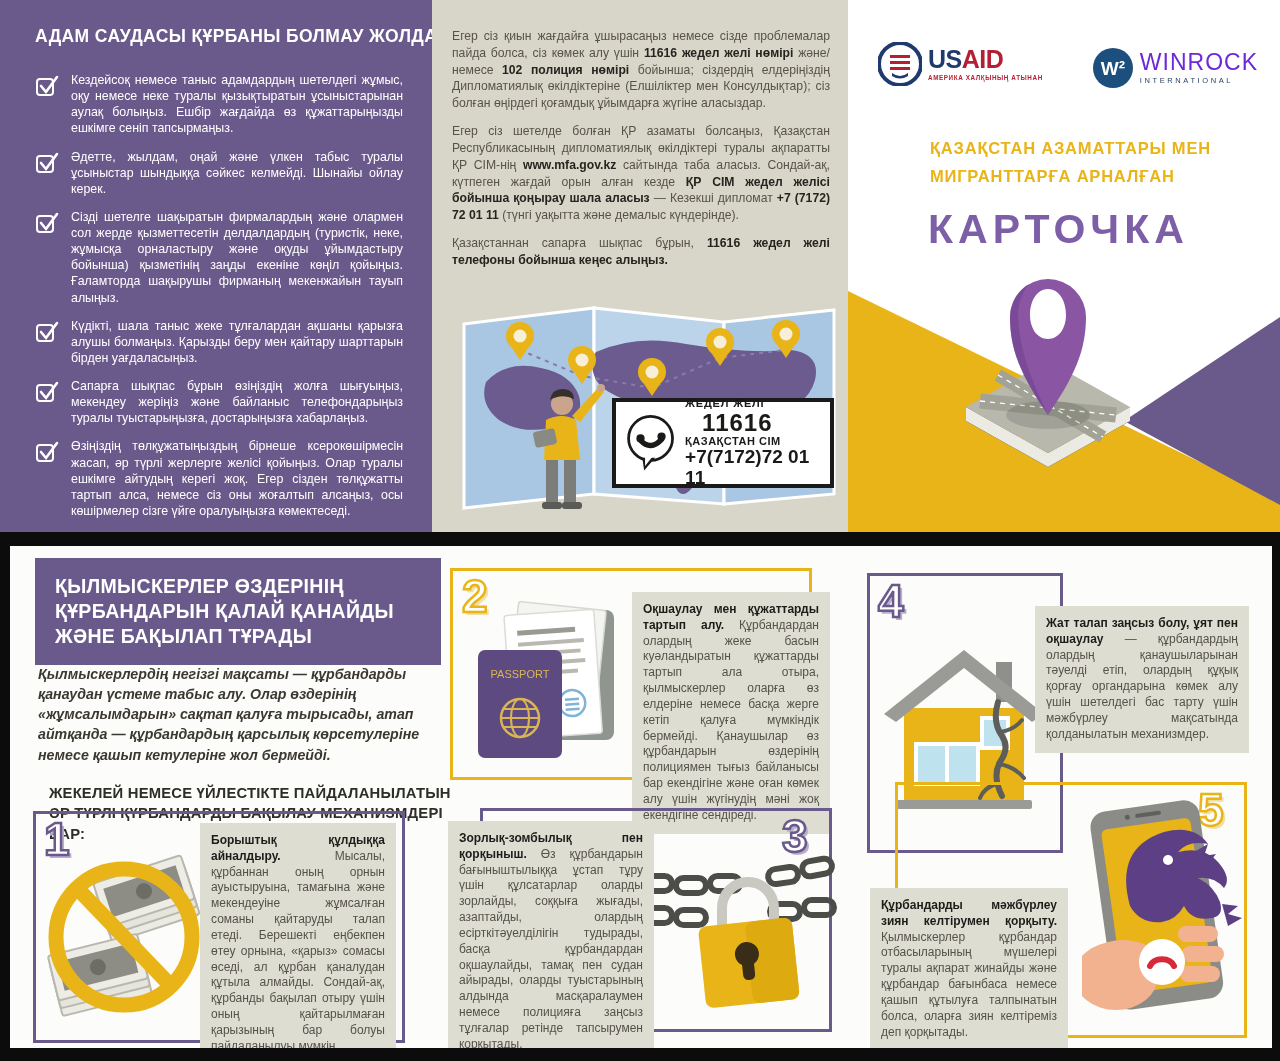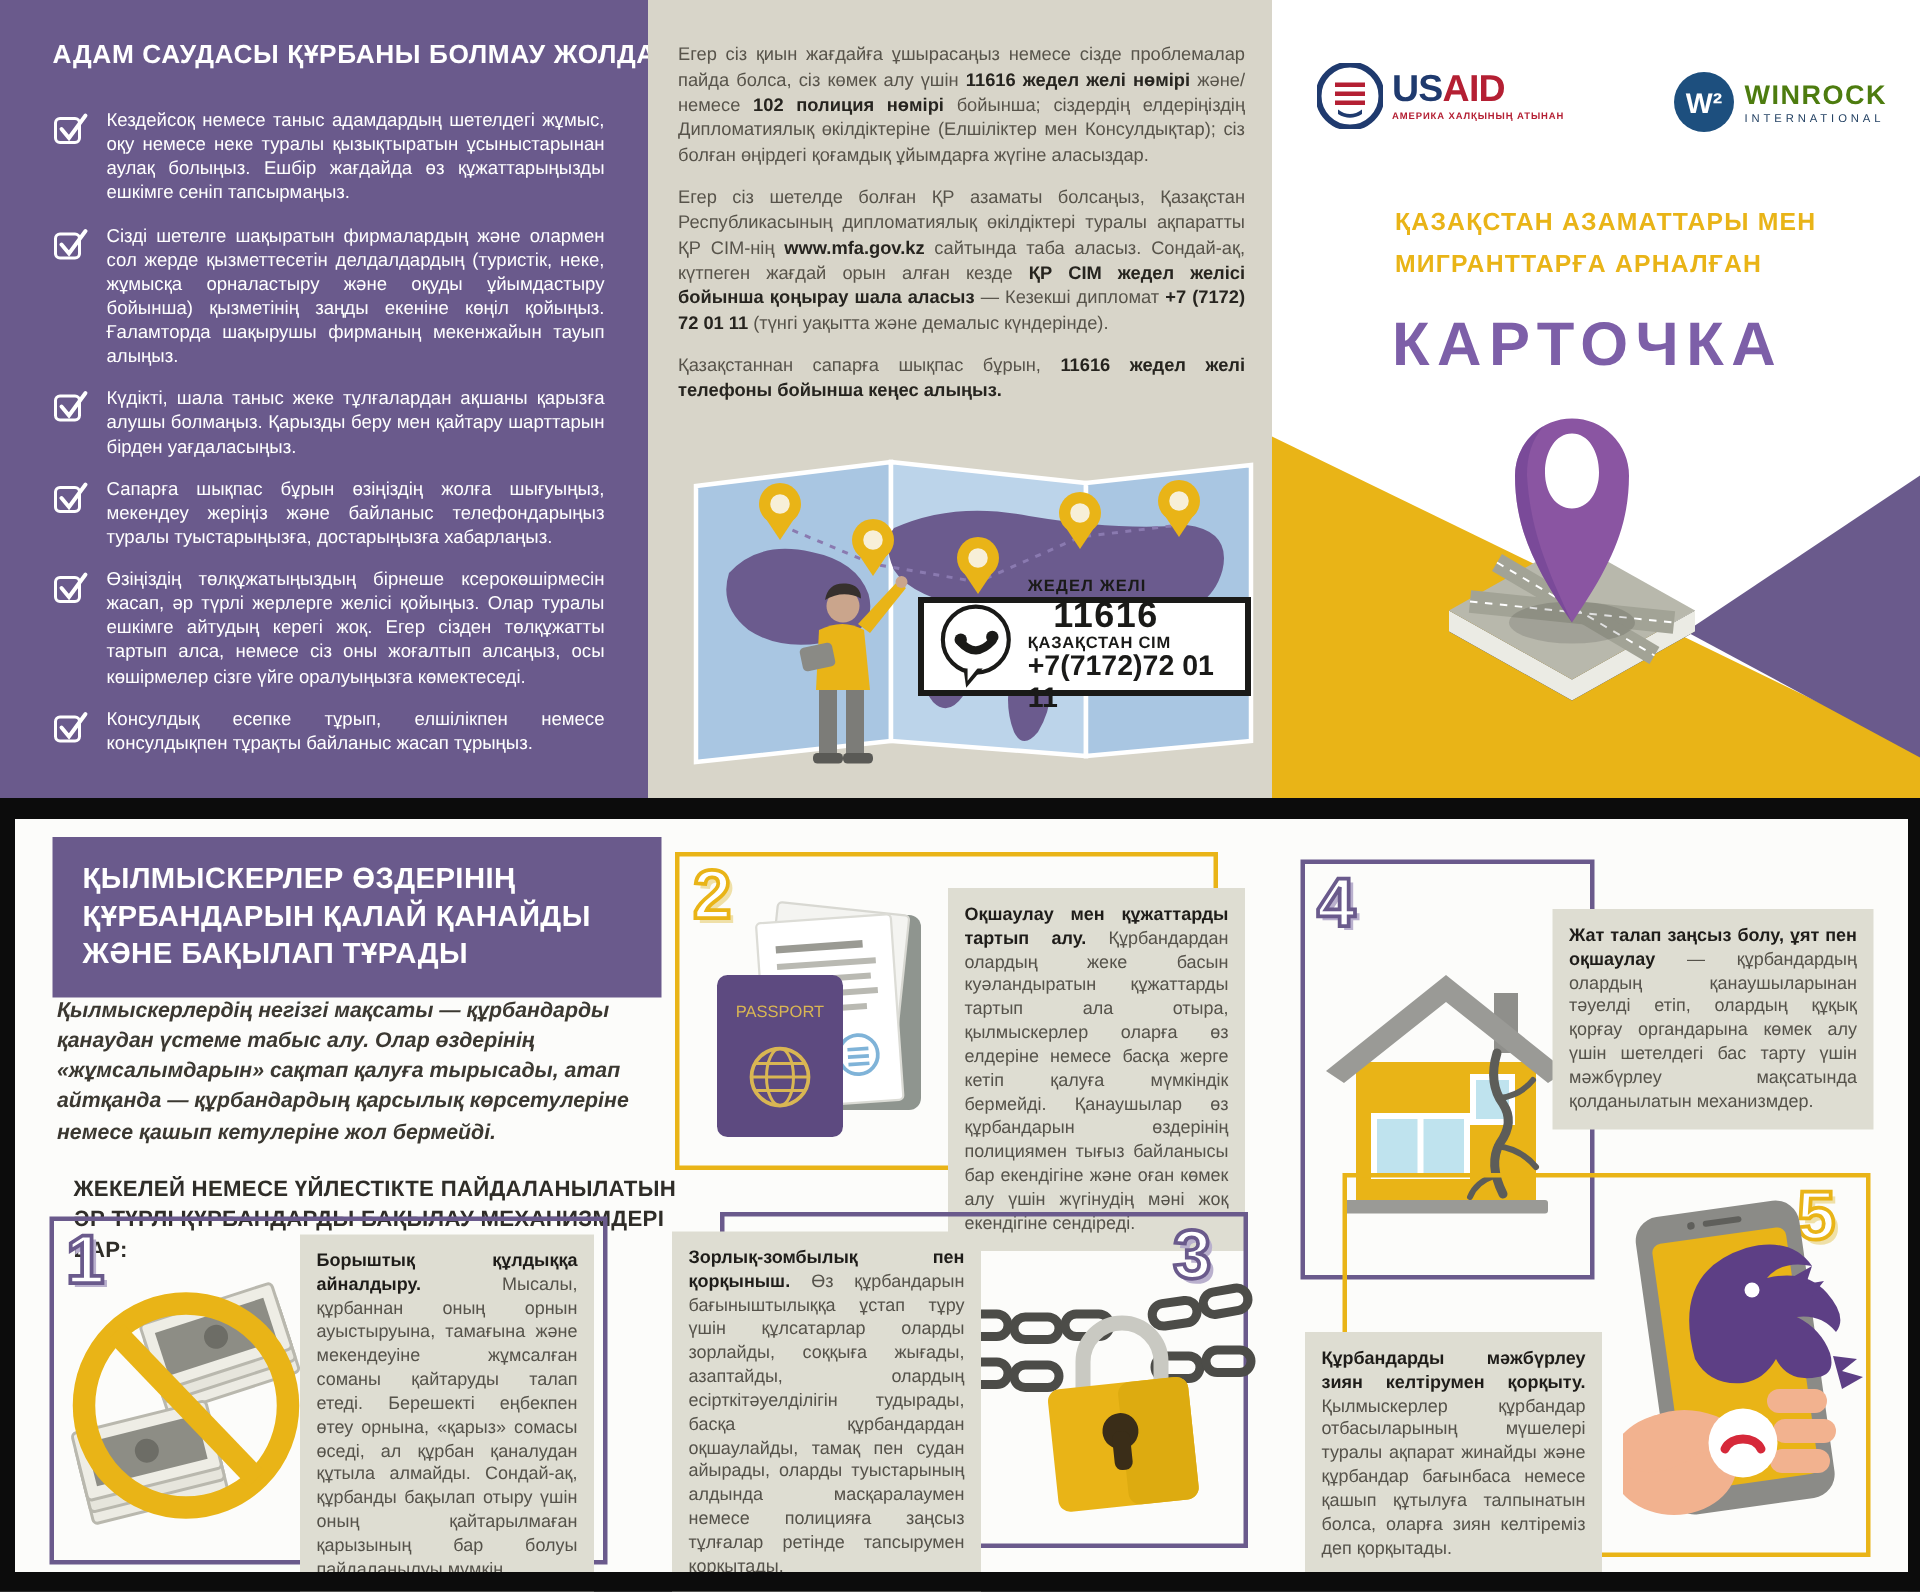--- a/index.html
+++ b/index.html
@@ -13,34 +13,34 @@
             letter-spacing:.4px;white-space:nowrap;}
   .check-list{position:absolute;left:35px;top:72px;width:368px;display:flex;flex-direction:column;gap:12px;}
   .check-item{display:flex;gap:10px;}
   .check-item svg{flex:0 0 26px;margin-top:1px;}
   .check-item p{margin:0;font-size:12.4px;line-height:1.3;text-align:justify;}
   .col-gray{position:absolute;left:432px;top:0;width:416px;height:532px;background:#d8d5c9;}
   .cg-text{position:absolute;left:20px;top:28px;width:378px;color:#57534a;font-size:12.2px;line-height:1.38;}
   .cg-text p{margin:0 0 11px 0;text-align:justify;}
   .cg-text b{color:#26241f;}
   .map-scene{position:absolute;left:14px;top:292px;}
-  .hotline-box{position:absolute;left:180px;top:398px;width:222px;height:66px;background:#fff;
+  .hotline-box{position:absolute;left:180px;top:398px;width:222px;height:90px;background:#fff;
                border:4px solid #1a1a18;display:flex;align-items:center;gap:8px;padding:18px 8px;}
   .hb-l1{font-size:11px;font-weight:bold;letter-spacing:.8px;color:#1a1a18;line-height:1.15;}
   .hb-n1{font-size:24px;font-weight:bold;color:#1a1a18;line-height:1.05;letter-spacing:1px;margin-left:17px;}
   .hb-l2{font-size:11px;font-weight:bold;letter-spacing:.5px;color:#1a1a18;line-height:1.15;}
   .hb-n2{font-size:19px;font-weight:bold;color:#1a1a18;line-height:1.1;}
   .col-white{position:absolute;left:848px;top:0;width:432px;height:532px;background:#fff;}
   .logos{position:absolute;left:30px;top:42px;width:380px;display:flex;justify-content:space-between;align-items:flex-start;}
   .usaid{display:flex;align-items:center;gap:6px;}
   .usaid-txt .usaid-word{font-size:25px;font-weight:900;letter-spacing:-.5px;line-height:1;}
   .usaid-us{color:#1f3a6e;} .usaid-aid{color:#b41f33;}
   .usaid-tag{font-size:6.3px;font-weight:bold;color:#b41f33;letter-spacing:.6px;margin-top:2px;}
   .winrock{display:flex;align-items:center;gap:7px;margin-top:6px;}
-  .wr-name{font-size:18px;font-weight:bold;color:#4d7c0f;letter-spacing:1px;line-height:1;}
+  .wr-name{font-size:23px;font-weight:normal;color:#6d28d9;letter-spacing:1px;line-height:1;}
   .wr-sub{font-size:7.5px;color:#1c3b5e;letter-spacing:2.6px;margin-top:2px;}
   .cw-sub{position:absolute;left:82px;top:134px;color:#e9b417;font-size:16.5px;font-weight:bold;
           letter-spacing:.8px;line-height:1.7;}
   .cw-title{position:absolute;left:80px;top:206px;color:#7d5fa8;font-size:41px;font-weight:600;letter-spacing:5px;}
   .shapes{position:absolute;left:0;top:255px;}
   
   .separator{position:absolute;left:0;top:532px;width:1280px;height:14px;background:#0c0c0c;}
   
   .bottom-panel{position:absolute;left:10px;top:546px;width:1262px;height:502px;background:#fcfcfa;}
   .bp-heading{position:absolute;left:25px;top:12px;width:406px;min-height:94px;background:#6a5a8c;
@@ -78,20 +78,27 @@
               <rect x="2" y="6" width="16" height="16" rx="3" fill="none" stroke="#fff" stroke-width="2"></rect>
               <path d="M6 13 l5 6 L22 4" fill="none" stroke="#fff" stroke-width="2.6" stroke-linecap="round"></path>
             </svg>
           <p>Кездейсоқ немесе таныс адамдардың шетелдегі жұмыс, оқу немесе неке туралы қызықтыратын ұсыныстарынан аулақ болыңыз. Ешбір жағдайда өз құжаттарыңызды ешкімге сеніп тапсырмаңыз.</p>
         </div>
         <div class="check-item">
           <svg width="26" height="26" viewBox="0 0 26 26">
               <rect x="2" y="6" width="16" height="16" rx="3" fill="none" stroke="#fff" stroke-width="2"></rect>
               <path d="M6 13 l5 6 L22 4" fill="none" stroke="#fff" stroke-width="2.6" stroke-linecap="round"></path>
             </svg>
+          <p>Әдетте, жылдам, оңай және үлкен табыс туралы ұсыныстар шындыққа сәйкес келмейді. Шынайы ойлау керек.</p>
+        </div>
+        <div class="check-item">
+          <svg width="26" height="26" viewBox="0 0 26 26">
+              <rect x="2" y="6" width="16" height="16" rx="3" fill="none" stroke="#fff" stroke-width="2"></rect>
+              <path d="M6 13 l5 6 L22 4" fill="none" stroke="#fff" stroke-width="2.6" stroke-linecap="round"></path>
+            </svg>
           <p>Сізді шетелге шақыратын фирмалардың және олармен сол жерде қызметтесетін делдалдардың (туристік, неке, жұмысқа орналастыру және оқуды ұйымдастыру бойынша) қызметінің заңды екеніне көңіл қойыңыз. Ғаламторда шақырушы фирманың мекенжайын тауып алыңыз.</p>
         </div>
         <div class="check-item">
           <svg width="26" height="26" viewBox="0 0 26 26">
               <rect x="2" y="6" width="16" height="16" rx="3" fill="none" stroke="#fff" stroke-width="2"></rect>
               <path d="M6 13 l5 6 L22 4" fill="none" stroke="#fff" stroke-width="2.6" stroke-linecap="round"></path>
             </svg>
           <p>Күдікті, шала таныс жеке тұлғалардан ақшаны қарызға алушы болмаңыз. Қарызды беру мен қайтару шарттарын бірден уағдаласыңыз.</p>
         </div>
         <div class="check-item">

